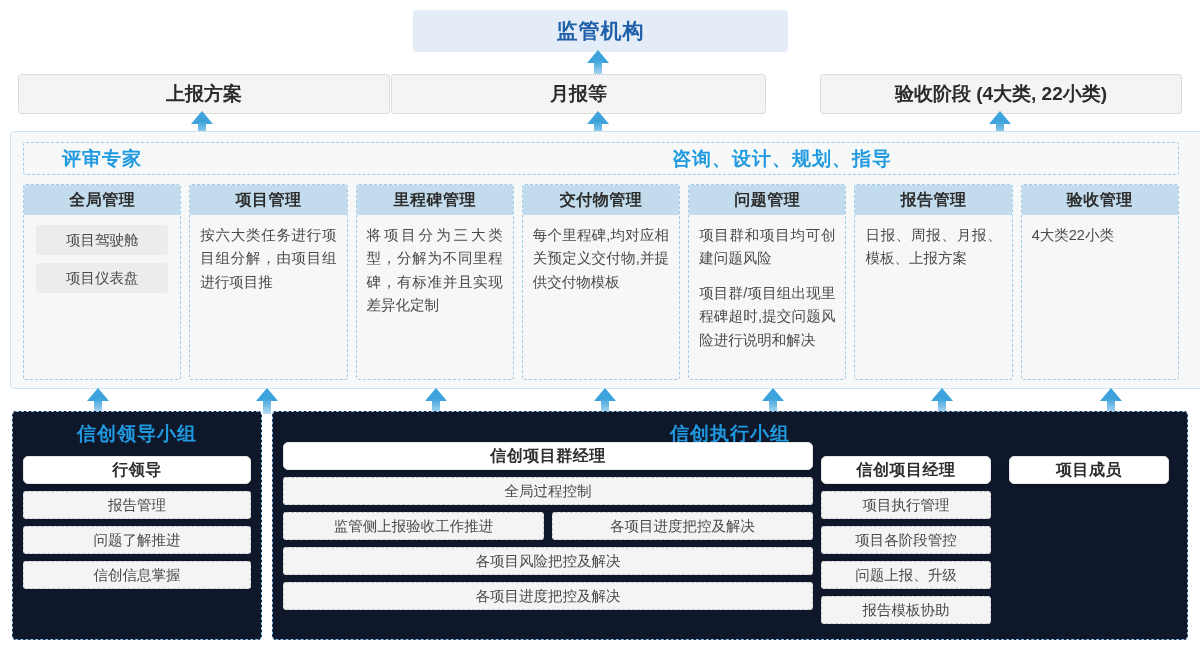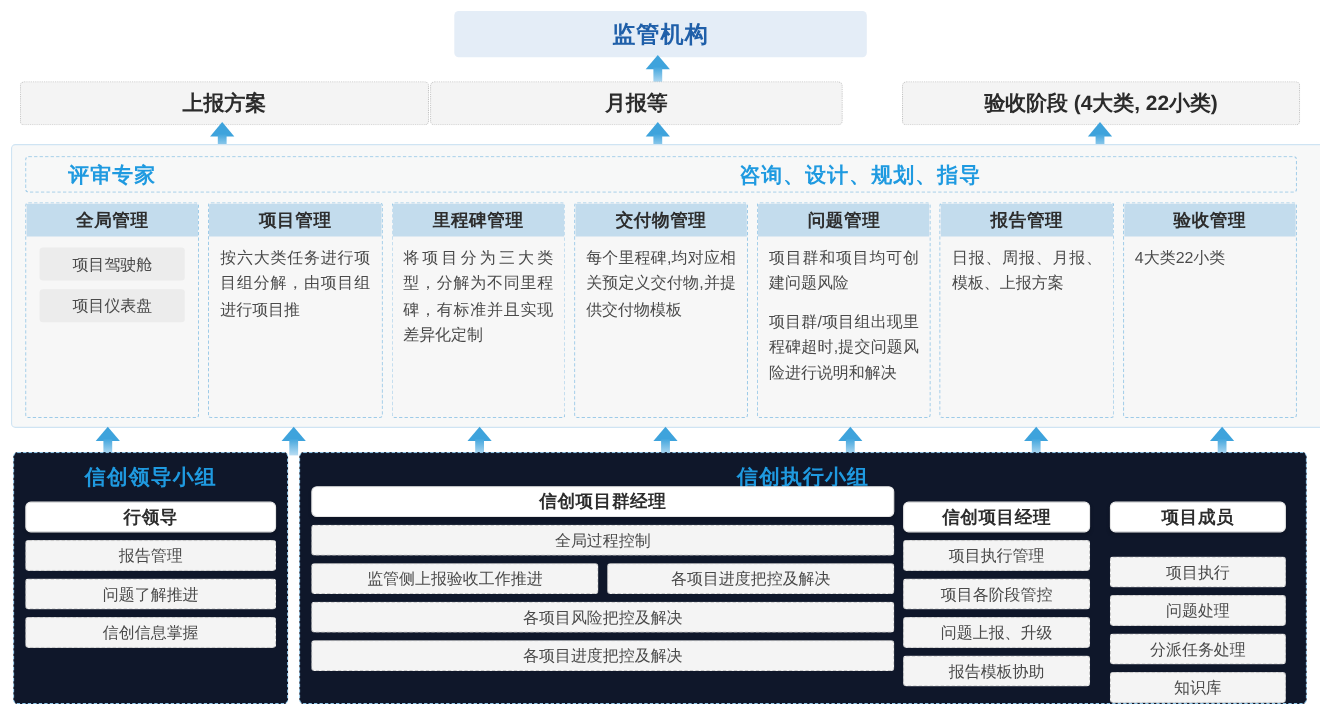--- a/index.html
+++ b/index.html
@@ -335,22 +335,16 @@
       <div id="pm-items" style="display: flex; flex-direction: column; gap: 7px;">
           <div class="dash-item">项目执行管理</div>
           <div class="dash-item">项目各阶段管控</div>
           <div class="dash-item">问题上报、升级</div>
           <div class="dash-item">报告模板协助</div>
         </div>
     </div>
 
     <div id="rp-member">
       <div class="white-head">项目成员</div>
-      <div id="mb-items" style="display: flex; flex-direction: column; gap: 7px;">
-          <div class="dash-item">项目执行</div>
-          <div class="dash-item">问题处理</div>
-          <div class="dash-item">分派任务处理</div>
-          <div class="dash-item">知识库</div>
-        </div>
     </div>
   </div>
 
 </div>
 
 </body></html>

